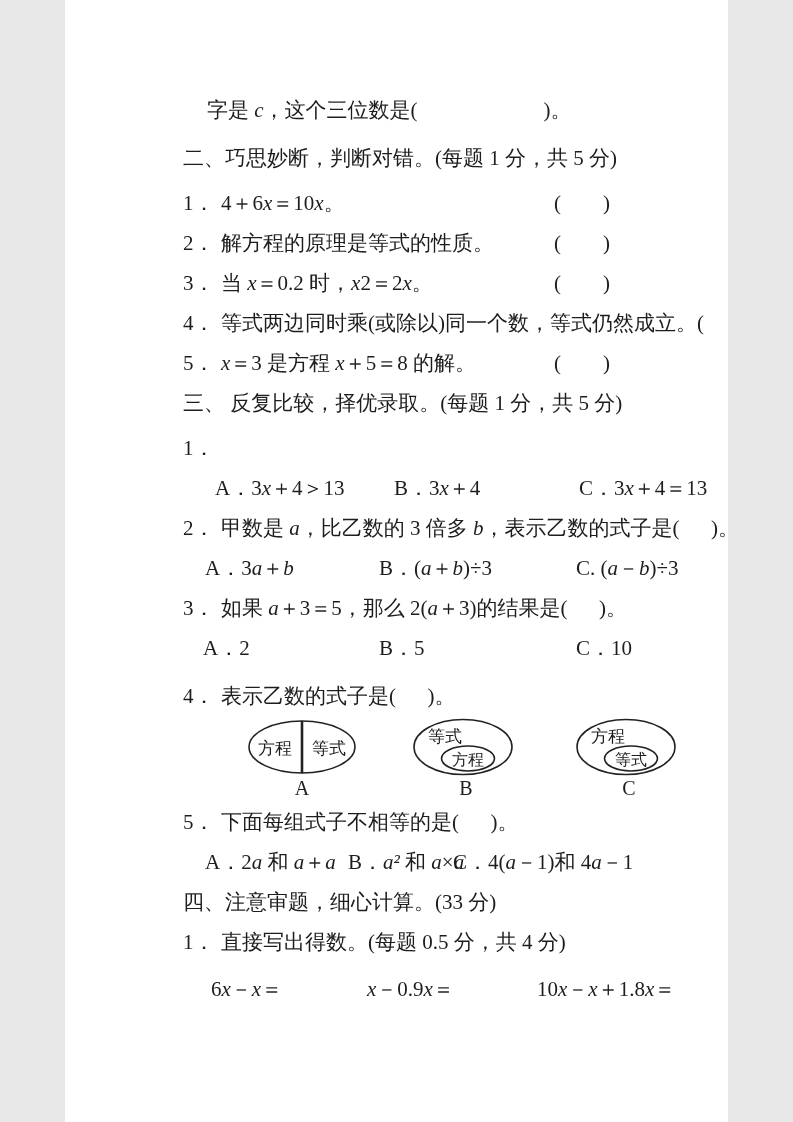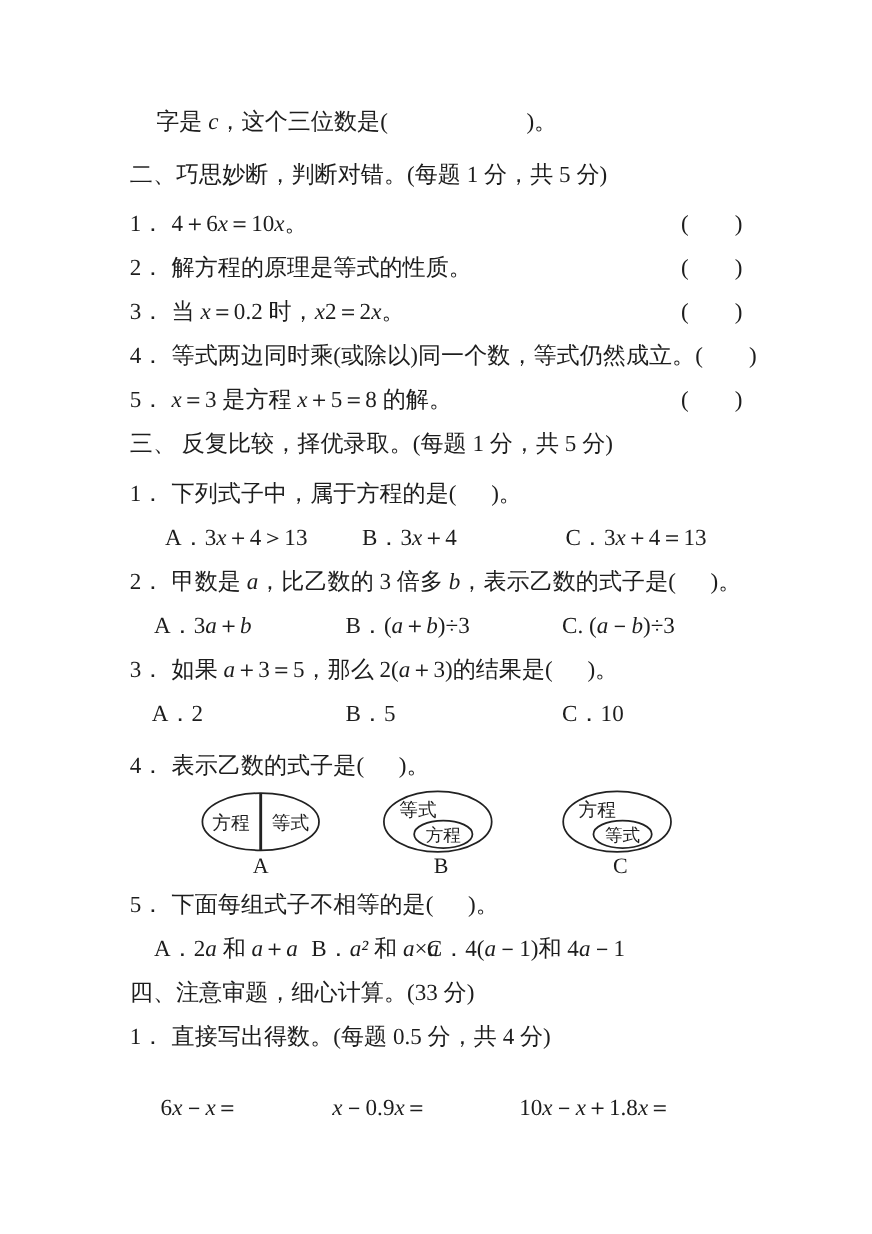--- a/index.html
+++ b/index.html
@@ -1,29 +1,29 @@
 <!DOCTYPE html>
 <html><head>
 <meta charset="utf-8">
 <style>
   html,body { margin:0; padding:0; background:#e8e8e8; }
   .page {
-    width:793px; height:1122px; margin:0 auto; background:#ffffff;
+    width:663px; height:1122px; margin:0 auto; background:#ffffff;
     box-sizing:border-box; padding:90px 118px 0 118px;
     font-family:"Liberation Serif","DejaVu Serif",serif;
     color:#1d1d1d; font-size:21px; position:relative; overflow:hidden;
   }
   .row { height:40px; display:flex; align-items:center; }
   .intro { padding-left:24px; }
   .qnum { flex:none; width:38px; white-space:pre; }
   .qtext { white-space:pre; }
   .tf .qtext { flex:1; }
   .bracket { white-space:pre; flex:none; }
   .mt5 { margin-top:5px; }
-  .mt7 { margin-top:25px; }
+  .mt7 { margin-top:7px; }
   .mt8 { margin-top:8px; }
   .optrow { position:relative; height:40px; }
   .opt { position:absolute; top:50%; transform:translateY(-50%); white-space:pre; }
   i { font-style:italic; }
   .venn-row { position:relative; height:86px; }
   .venn-block { position:absolute; top:2px; width:112px; text-align:center; }
   .venn-block svg { display:block; }
   .venn-label { margin-top:2px; font-size:20px; line-height:20px; }
   .vtext { font-family:"Liberation Serif","DejaVu Serif",serif; fill:#1d1d1d; }
 </style>
@@ -65,21 +65,20 @@
     <span class="qtext"><i>x</i>＝3 是方程 <i>x</i>＋5＝8 的解。</span>
     <span class="bracket">(        )</span>
   </div>
 
   <div class="row">
     <span class="qtext">三、 反复比较，择优录取。(每题 1 分，共 5 分)</span>
   </div>
 
   <div class="row mt5">
     <span class="qnum">1．</span>
-    <span class="qtext">下列式子中，属于方程的是(      )。</span>
   </div>
   <div class="optrow">
     <span class="opt" style="left:32px">A．3<i>x</i>＋4＞13</span>
     <span class="opt" style="left:211px">B．3<i>x</i>＋4</span>
     <span class="opt" style="left:396px">C．3<i>x</i>＋4＝13</span>
   </div>
 
   <div class="row">
     <span class="qnum">2．</span>
     <span class="qtext">甲数是 <i>a</i>，比乙数的 3 倍多 <i>b</i>，表示乙数的式子是(      )。</span>

